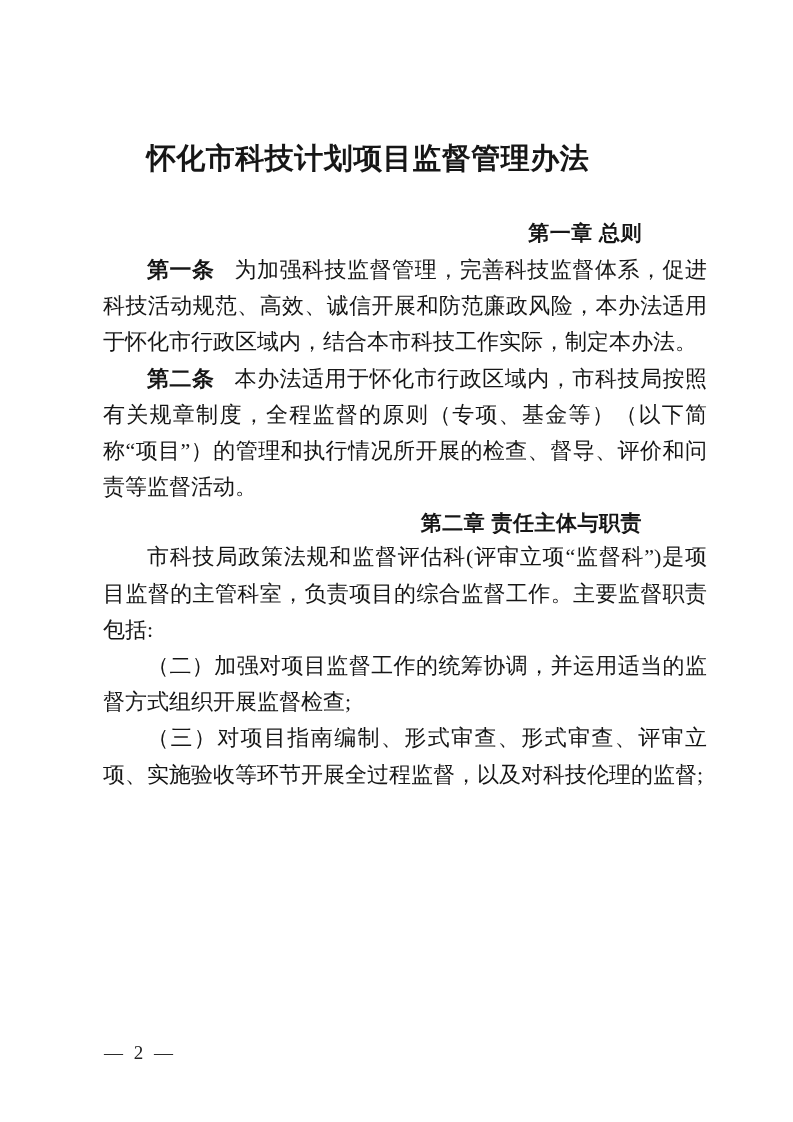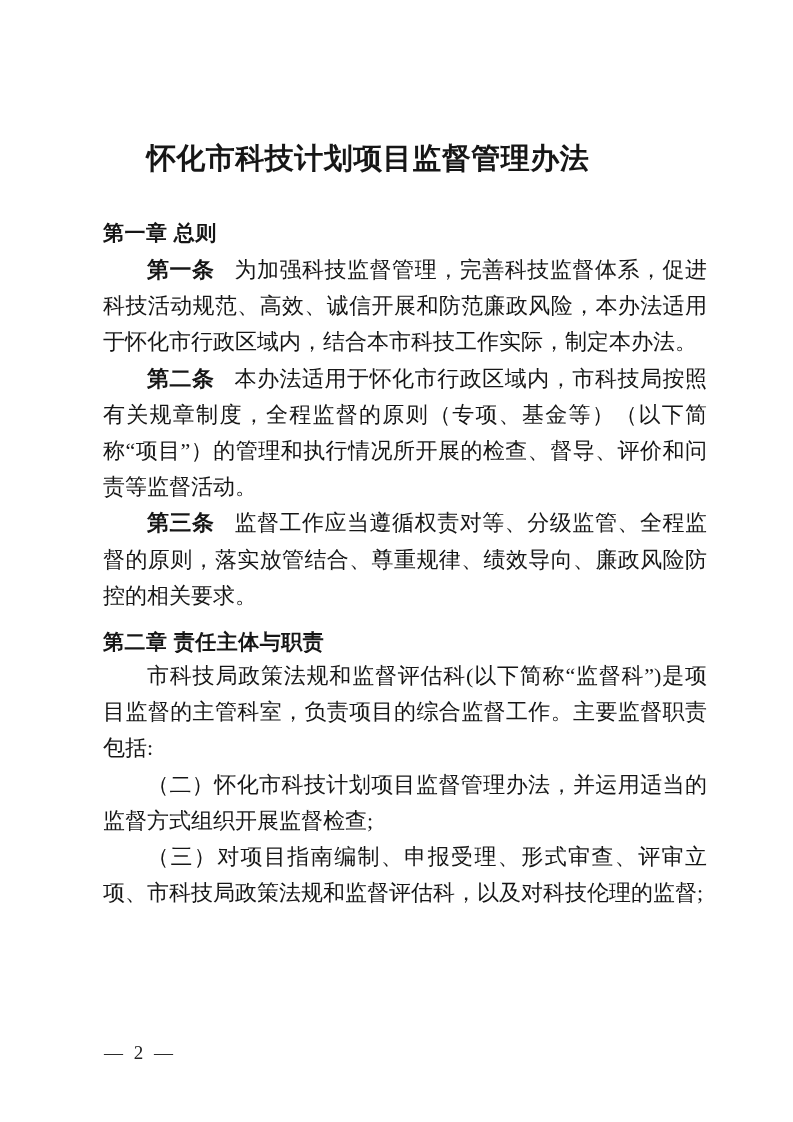--- a/index.html
+++ b/index.html
@@ -30,28 +30,28 @@
     line-height: 40px;
     text-align: center;
     letter-spacing: 0.5px;
     white-space: nowrap;
   }
   .chapter {
     font-family: "Liberation Sans", "DejaVu Sans", sans-serif;
     font-size: 21px;
     font-weight: bold;
     line-height: 30px;
-    text-align: left;
+    text-align: right;
     letter-spacing: 0.5px;
   }
   .chapter-1 {
     margin: 40px 65px 4px 0;
   }
   .chapter-2 {
-    margin: 12px 65px 0 0;
+    margin: 2px 65px 0 0;
     line-height: 32px;
   }
   .para {
     margin: 0;
     font-size: 22px;
     line-height: 36.2px;
     text-align: justify;
     text-indent: 2em;
     word-break: break-all;
   }
@@ -77,29 +77,28 @@
   <div class="content">
 
     <h1 class="doc-title">怀化市科技计划项目监督管理办法</h1>
 
     <h2 class="chapter chapter-1">第一章 总则</h2>
 
     <p class="para"><span class="article-label">第一条</span><span>为加强科技监督管理，完善科技监督体系，促进科技活动规范、高效、诚信开展和防范廉政风险，本办法适用于怀化市行政区域内，结合本市科技工作实际，制定本办法。</span></p>
 
     <p class="para"><span class="article-label">第二条</span><span>本办法适用于怀化市行政区域内，市科技局按照有关规章制度，全程监督的原则（专项、基金等）（以下简称“项目”）的管理和执行情况所开展的检查、督导、评价和问责等监督活动。</span></p>
 
-    <p class="para"><span class="article-label">第三条</span><span>监督工作应当遵循权责对等、分级监管、全程监督的原则，落实放管结合、尊重规律、绩效导向、廉政风险防控的相关要求。</span></p>
 
     <h2 class="chapter chapter-2">第二章 责任主体与职责</h2>
 
 
-    <p class="para">市科技局政策法规和监督评估科(以下简称“监督科”)是项目监督的主管科室，负责项目的综合监督工作。主要监督职责包括:</p>
+    <p class="para">市科技局政策法规和监督评估科(评审立项“监督科”)是项目监督的主管科室，负责项目的综合监督工作。主要监督职责包括:</p>
 
 
-    <p class="para">（二）怀化市科技计划项目监督管理办法，并运用适当的监督方式组织开展监督检查;</p>
+    <p class="para">（二）加强对项目监督工作的统筹协调，并运用适当的监督方式组织开展监督检查;</p>
 
-    <p class="para">（三）对项目指南编制、申报受理、形式审查、评审立项、市科技局政策法规和监督评估科，以及对科技伦理的监督;</p>
+    <p class="para">（三）对项目指南编制、形式审查、形式审查、评审立项、实施验收等环节开展全过程监督，以及对科技伦理的监督;</p>
 
 
   </div>
 
   <div class="page-number">— 2 —</div>
 </div>
 
 </body></html>

